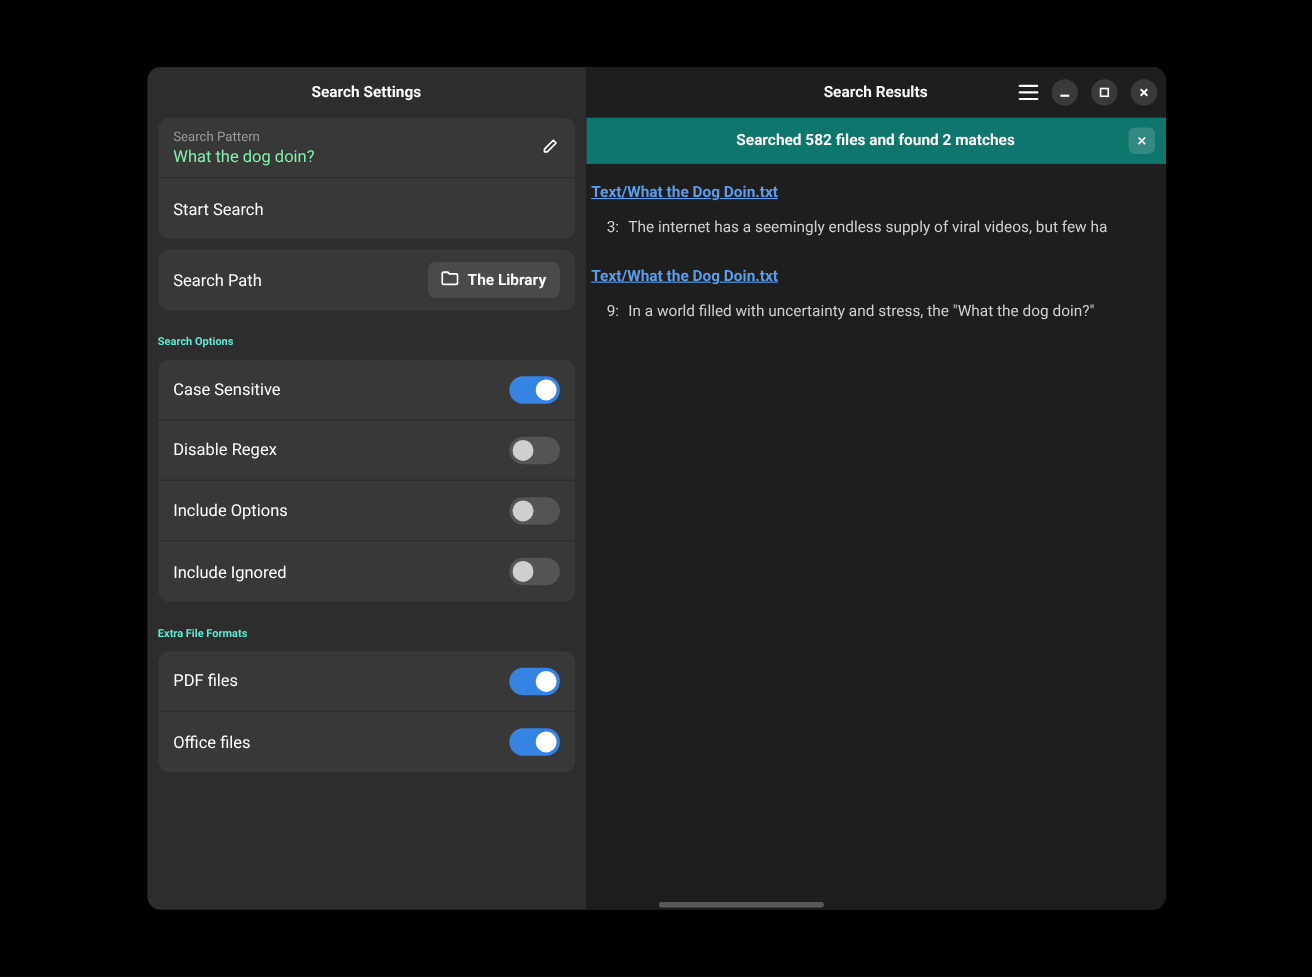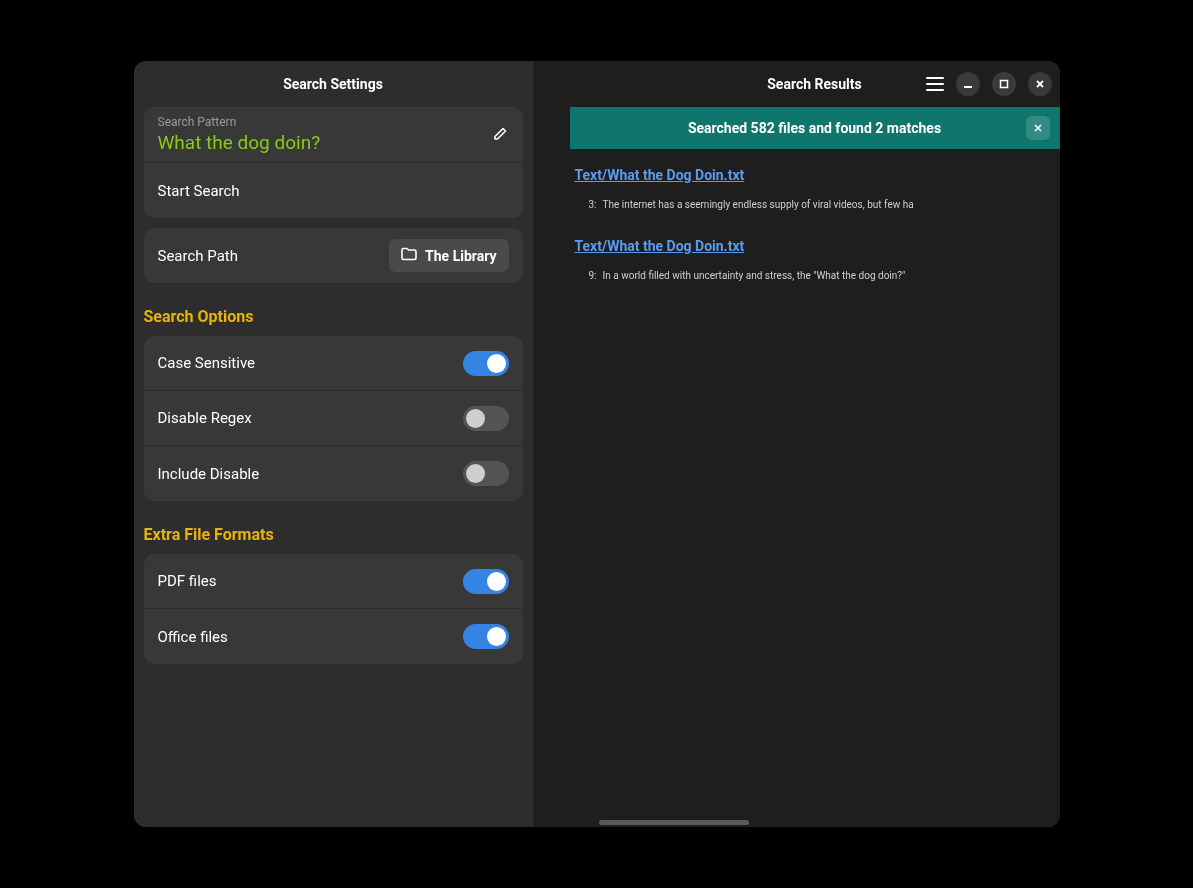--- a/index.html
+++ b/index.html
@@ -34,21 +34,20 @@
   display: flex;
   flex-direction: column;
 }
 
 .main {
   flex: 1;
   background: #1e1e1e;
   display: flex;
   flex-direction: column;
   overflow: hidden;
-  margin-left: 37px;
 }
 
 .header {
   height: 46px;
   display: flex;
   align-items: center;
   justify-content: center;
   position: relative;
 }
 
@@ -130,41 +129,41 @@
   padding-top: 8px !important;
   padding-bottom: 8px !important;
 }
 
 .pattern-label {
   font-size: 12px;
   color: #9a9a9a;
 }
 
 .pattern-value {
-  color: #84cc16;
-  font-size: 19px;
+  color: #86efac;
+  font-size: 15px;
   margin-top: 2px;
 }
 
 .edit-icon {
   position: absolute;
   right: 14px;
   top: 50%;
   transform: translateY(-50%);
 }
 
 .row-label {
   color: #fff;
   font-size: 15px;
 }
 
 .section-title {
-  color: #eab308;
+  color: #5eead4;
   font-weight: 700;
-  font-size: 16px;
+  font-size: 10px;
   margin: 14px 0 10px 0;
 }
 
 .path-btn {
   background: #4a4a4a;
   border-radius: 7px;
   padding: 7px 12px;
   display: flex;
   align-items: center;
   gap: 8px;
@@ -248,21 +247,21 @@
   font-weight: 700;
   font-size: 14px;
   text-decoration: underline;
   cursor: pointer;
   display: block;
   margin-bottom: 16px;
 }
 
 .result-line {
   font-family: "Menlo", "Consolas", monospace;
-  font-size: 10px;
+  font-size: 14px;
   color: #d0d0d0;
   white-space: nowrap;
   margin-bottom: 28px;
   padding-left: 14px;
 }
 
 .result-line .ln {
   color: #d0d0d0;
 }
 
@@ -326,21 +325,27 @@
               <div class="toggle-knob"></div>
             </div>
         </div>
         <div class="row">
           <div class="row-label">Disable Regex</div>
           <div class="toggle off">
               <div class="toggle-knob"></div>
             </div>
         </div>
         <div class="row">
-          <div class="row-label">Include Disable</div>
+          <div class="row-label">Include Options</div>
+          <div class="toggle off">
+              <div class="toggle-knob"></div>
+            </div>
+        </div>
+        <div class="row">
+          <div class="row-label">Include Ignored</div>
           <div class="toggle off">
               <div class="toggle-knob"></div>
             </div>
         </div>
       </div>
 
       <div class="section-title">Extra File Formats</div>
 
       <div class="group">
         <div class="row">

